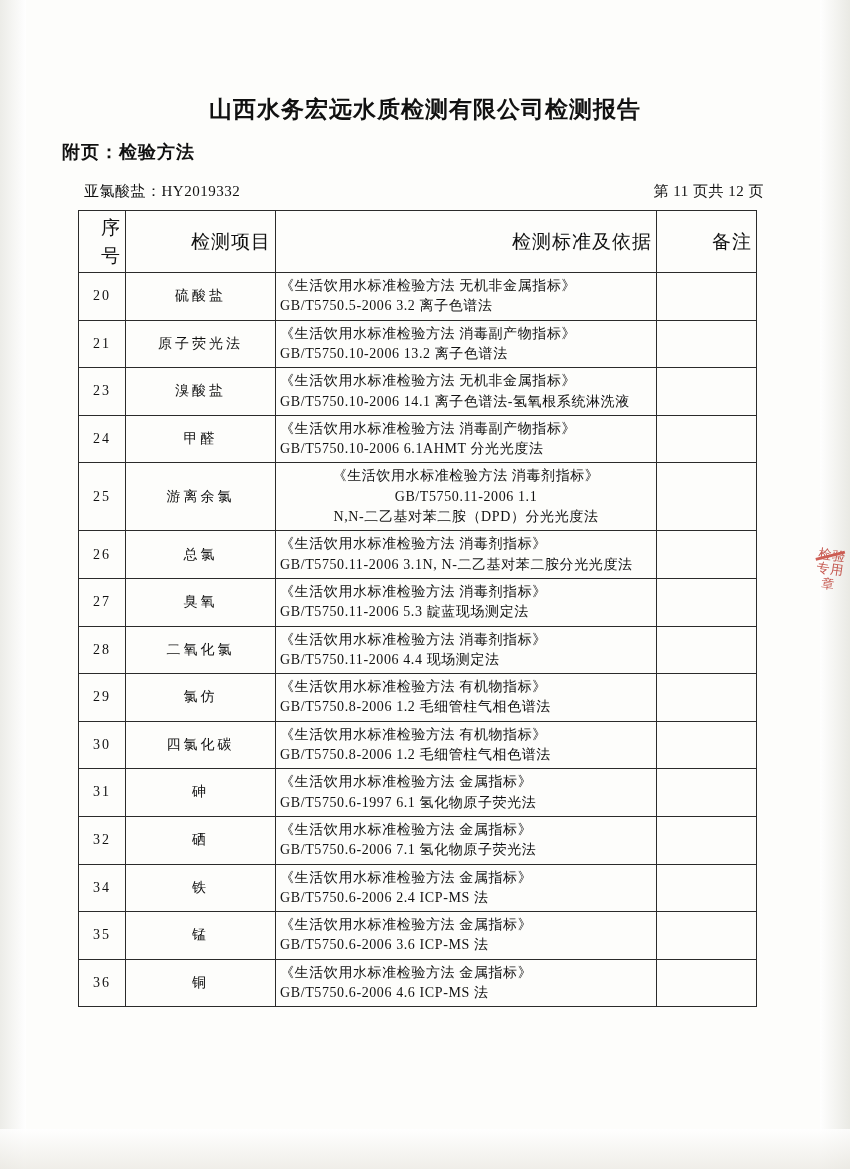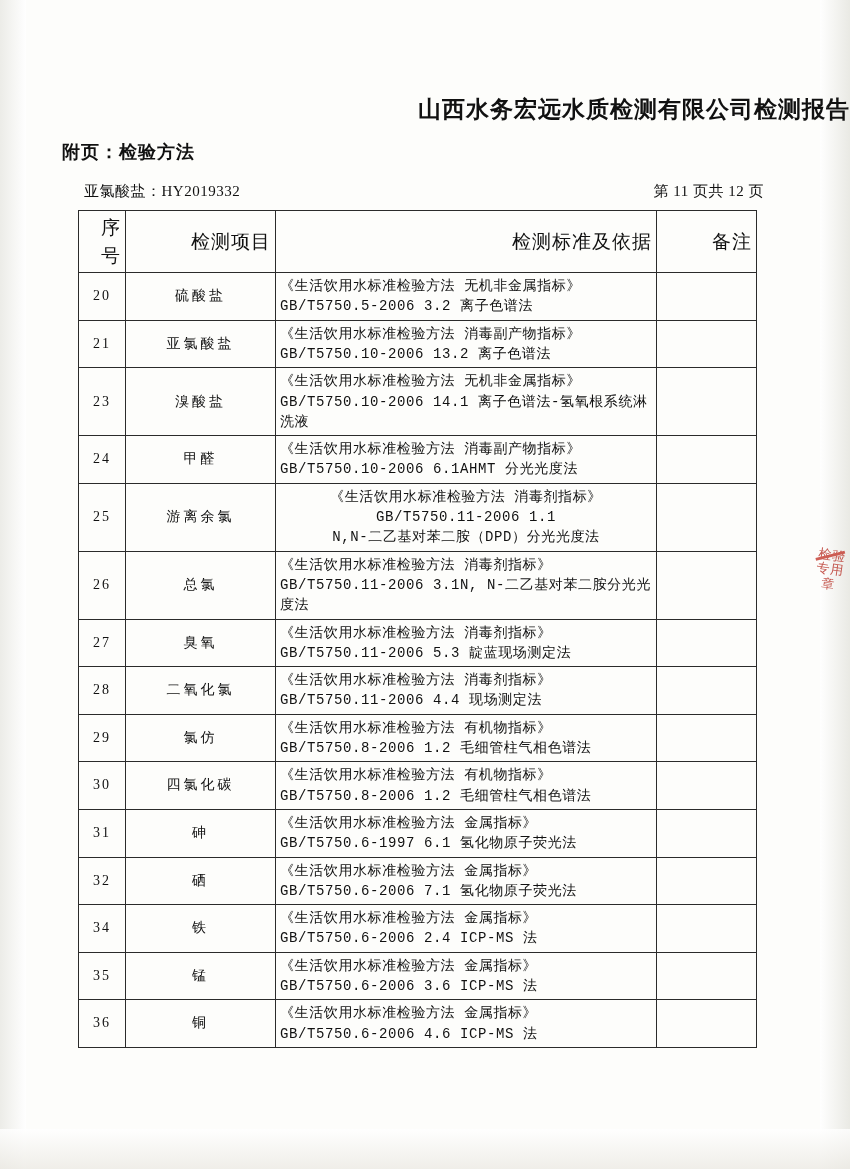--- a/index.html
+++ b/index.html
@@ -41,21 +41,21 @@
     height: 40px;
     background: linear-gradient(to top, #eceae4, #ffffff);
     opacity: .8;
   }
 
   .doc-title {
     position: absolute;
     top: 94px;
     left: 0;
     width: 850px;
-    text-align: right;
+    text-align: center;
     font-size: 23px;
     font-weight: bold;
     letter-spacing: 1px;
     font-family: "Liberation Serif", "DejaVu Serif", serif;
   }
   .sub-title {
     position: absolute;
     top: 140px;
     left: 62px;
     font-size: 18px;
@@ -115,21 +115,21 @@
     padding-left: 8px;
     letter-spacing: .6px;
     font-size: 13.5px;
   }
   td.std.center {
     text-align: center;
     padding-left: 4px;
   }
   td.remark { text-align: center; }
 
-  .std-line { white-space: normal; font-family: Liberation Mono, monospace; }
+  .std-line { white-space: normal; }
 
   
   .stamp {
     position: absolute;
     right: 6px;
     top: 548px;
     width: 38px;
     height: 120px;
     color: #b32218;
     font-size: 13px;
@@ -184,21 +184,21 @@
           <td class="no">20</td>
           <td class="item">硫酸盐</td>
           <td class="std">
             <div class="std-line">《生活饮用水标准检验方法 无机非金属指标》</div>
             <div class="std-line">GB/T5750.5-2006  3.2 离子色谱法</div>
           </td>
           <td class="remark"></td>
         </tr>
         <tr>
           <td class="no">21</td>
-          <td class="item">亚氯酸盐</td>
+          <td class="item">原子荧光法</td>
           <td class="std">
             <div class="std-line">《生活饮用水标准检验方法 消毒副产物指标》</div>
             <div class="std-line">GB/T5750.10-2006  13.2 离子色谱法</div>
           </td>
           <td class="remark"></td>
         </tr>
         <tr>
           <td class="no">23</td>
           <td class="item">溴酸盐</td>
           <td class="std">

